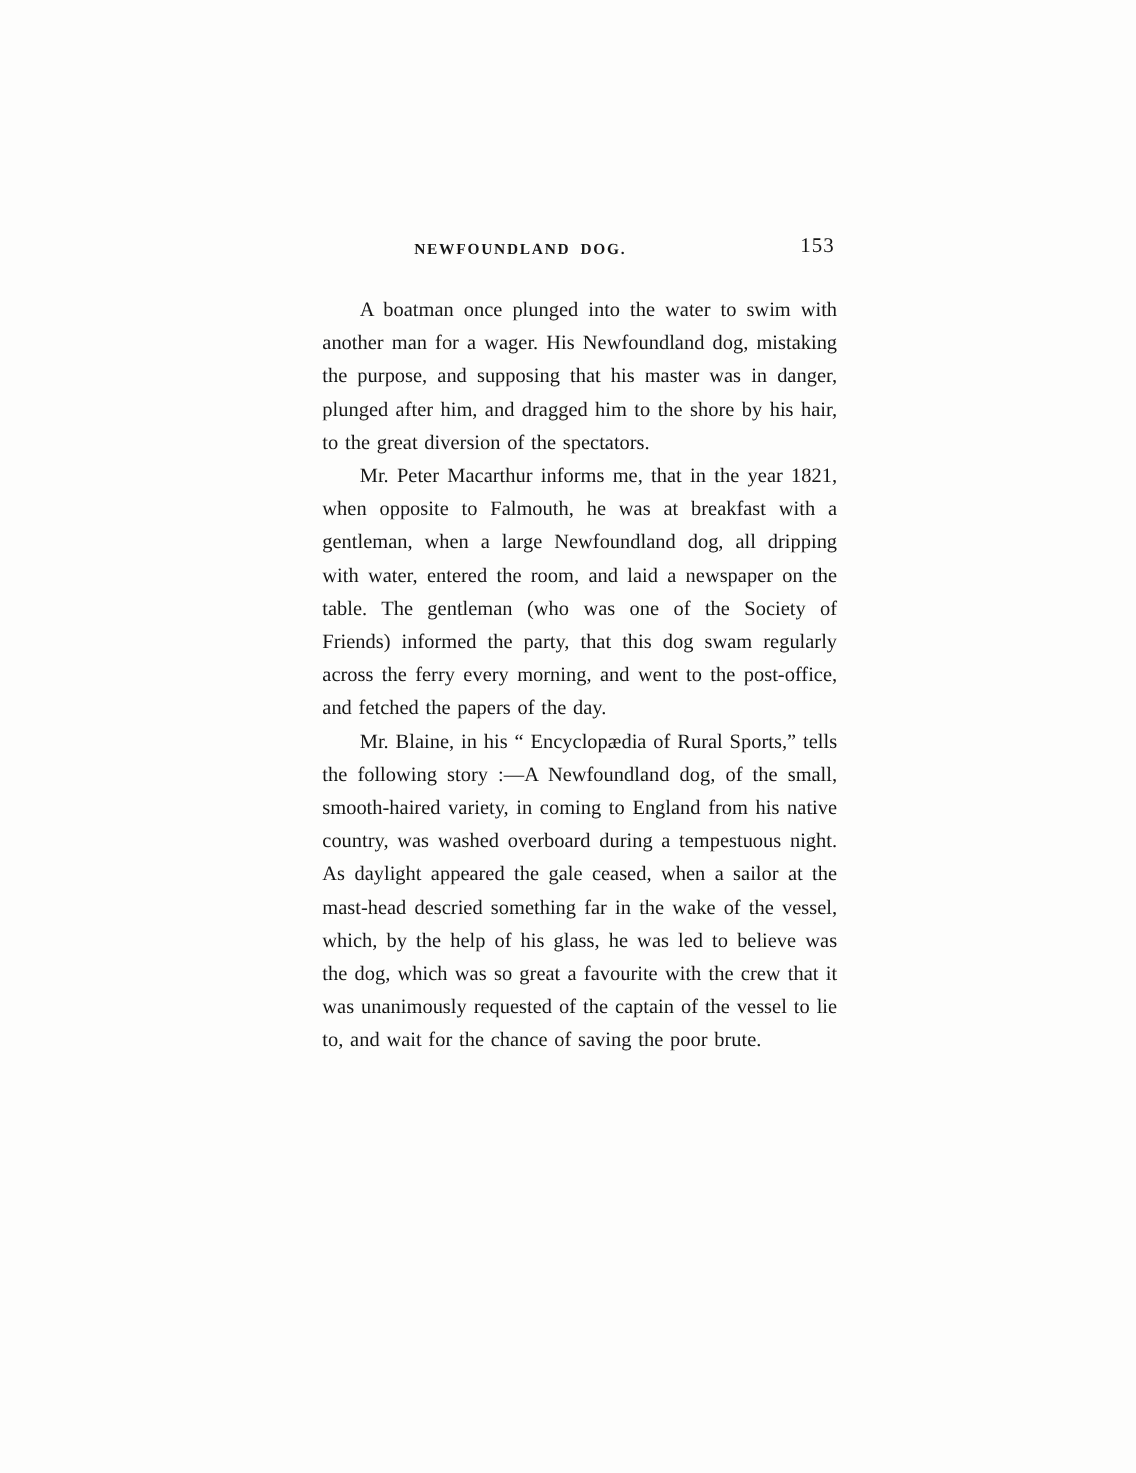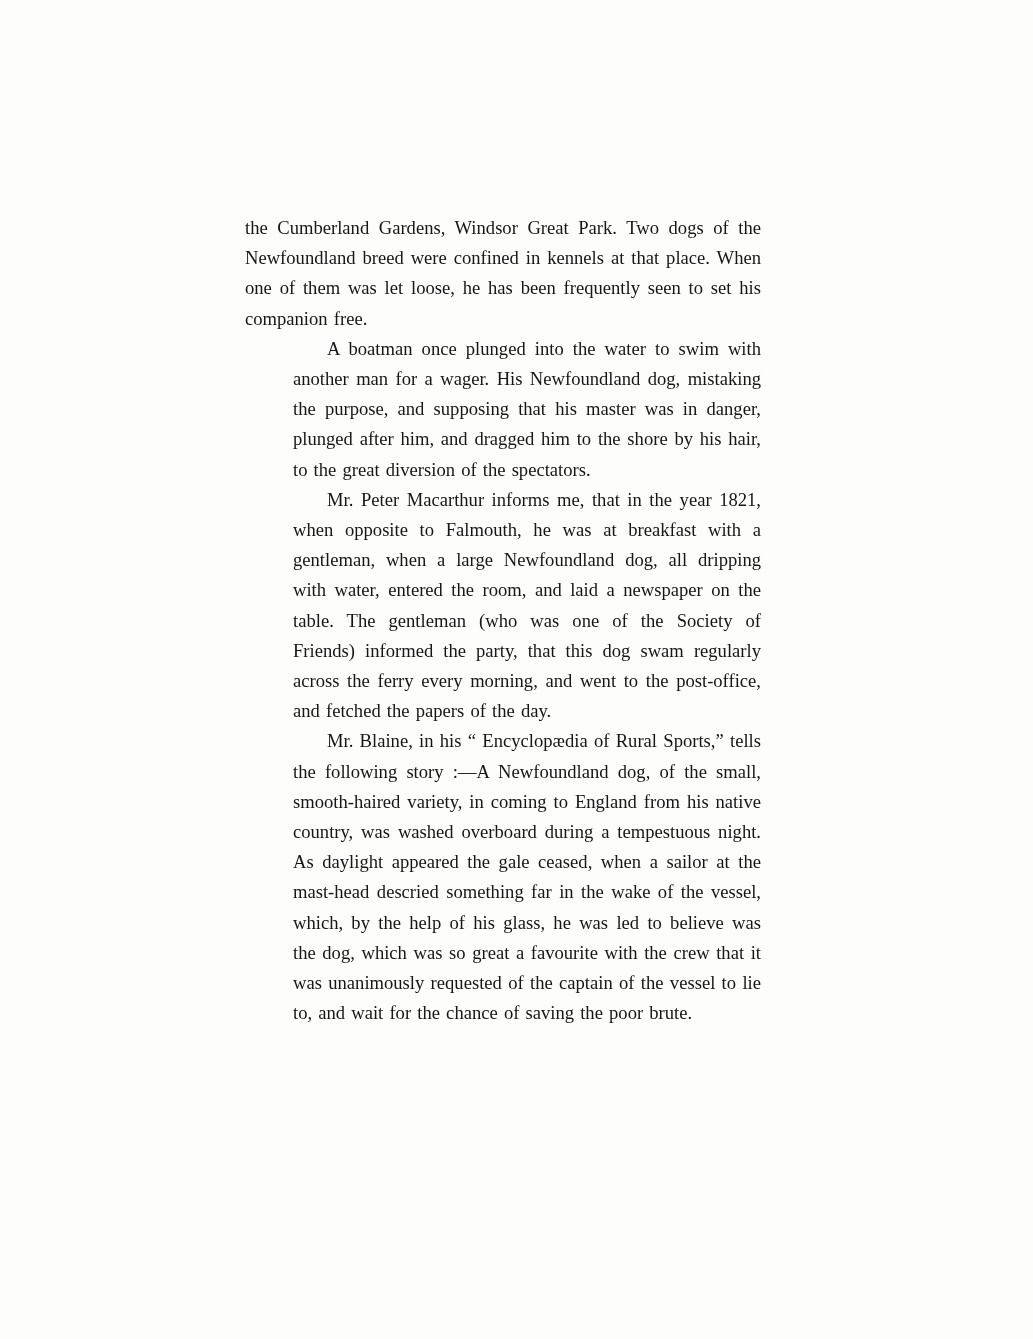--- a/index.html
+++ b/index.html
@@ -60,20 +60,23 @@
     margin-left: 48px;
   }
   .italic {
   }
 </style>
 </head>
 <body>
 
 <div class="page">
   <div class="text-column">
+    <div class="page-header">
+      <span class="running-title">NEWFOUNDLAND DOG.</span>
+      <span class="page-number">153</span>
+    </div>
     <div class="body-text" id="body-text">
-        <p class="para"><span>the Cumberland Gardens, Windsor Great Park.  Two dogs of the Newfoundland breed were confined in kennels at that place.  When one of them was let loose, he has been frequently seen to set his companion free.</span></p>
         <p class="para indent"><span>A boatman once plunged into the water to swim with another man for a wager.  His Newfoundland dog, mistaking the purpose, and supposing that his master was in danger, plunged after him, and dragged him to the shore by his hair, to the great diversion of the spectators.</span></p>
         <p class="para indent"><span>Mr. Peter Macarthur informs me, that in the year 1821, when opposite to Falmouth, he was at breakfast with a gentleman, when a large Newfoundland dog, all dripping with water, entered the room, and laid a newspaper on the table.  The gentleman (who was one of the Society of Friends) informed the party, that this dog swam regularly across the ferry every morning, and went to the post-office, and fetched the papers of the day.</span></p>
         <p class="para indent"><span>Mr. Blaine, in his “ Encyclopædia of Rural Sports,” tells the following story :—A Newfoundland dog, of the small, smooth-haired variety, in coming to England from his native country, was washed overboard during a tempestuous night.  As daylight appeared the gale ceased, when a sailor at the mast-head descried something far in the wake of the vessel, which, by the help of his glass, he was led to believe was the dog, which was so great a favourite with the crew that it was unanimously requested of the captain of the vessel to </span><span class="italic">lie to,</span><span> and wait for the chance of saving the poor brute.</span></p>
       </div>
   </div>
 </div>
 
 </body></html>

